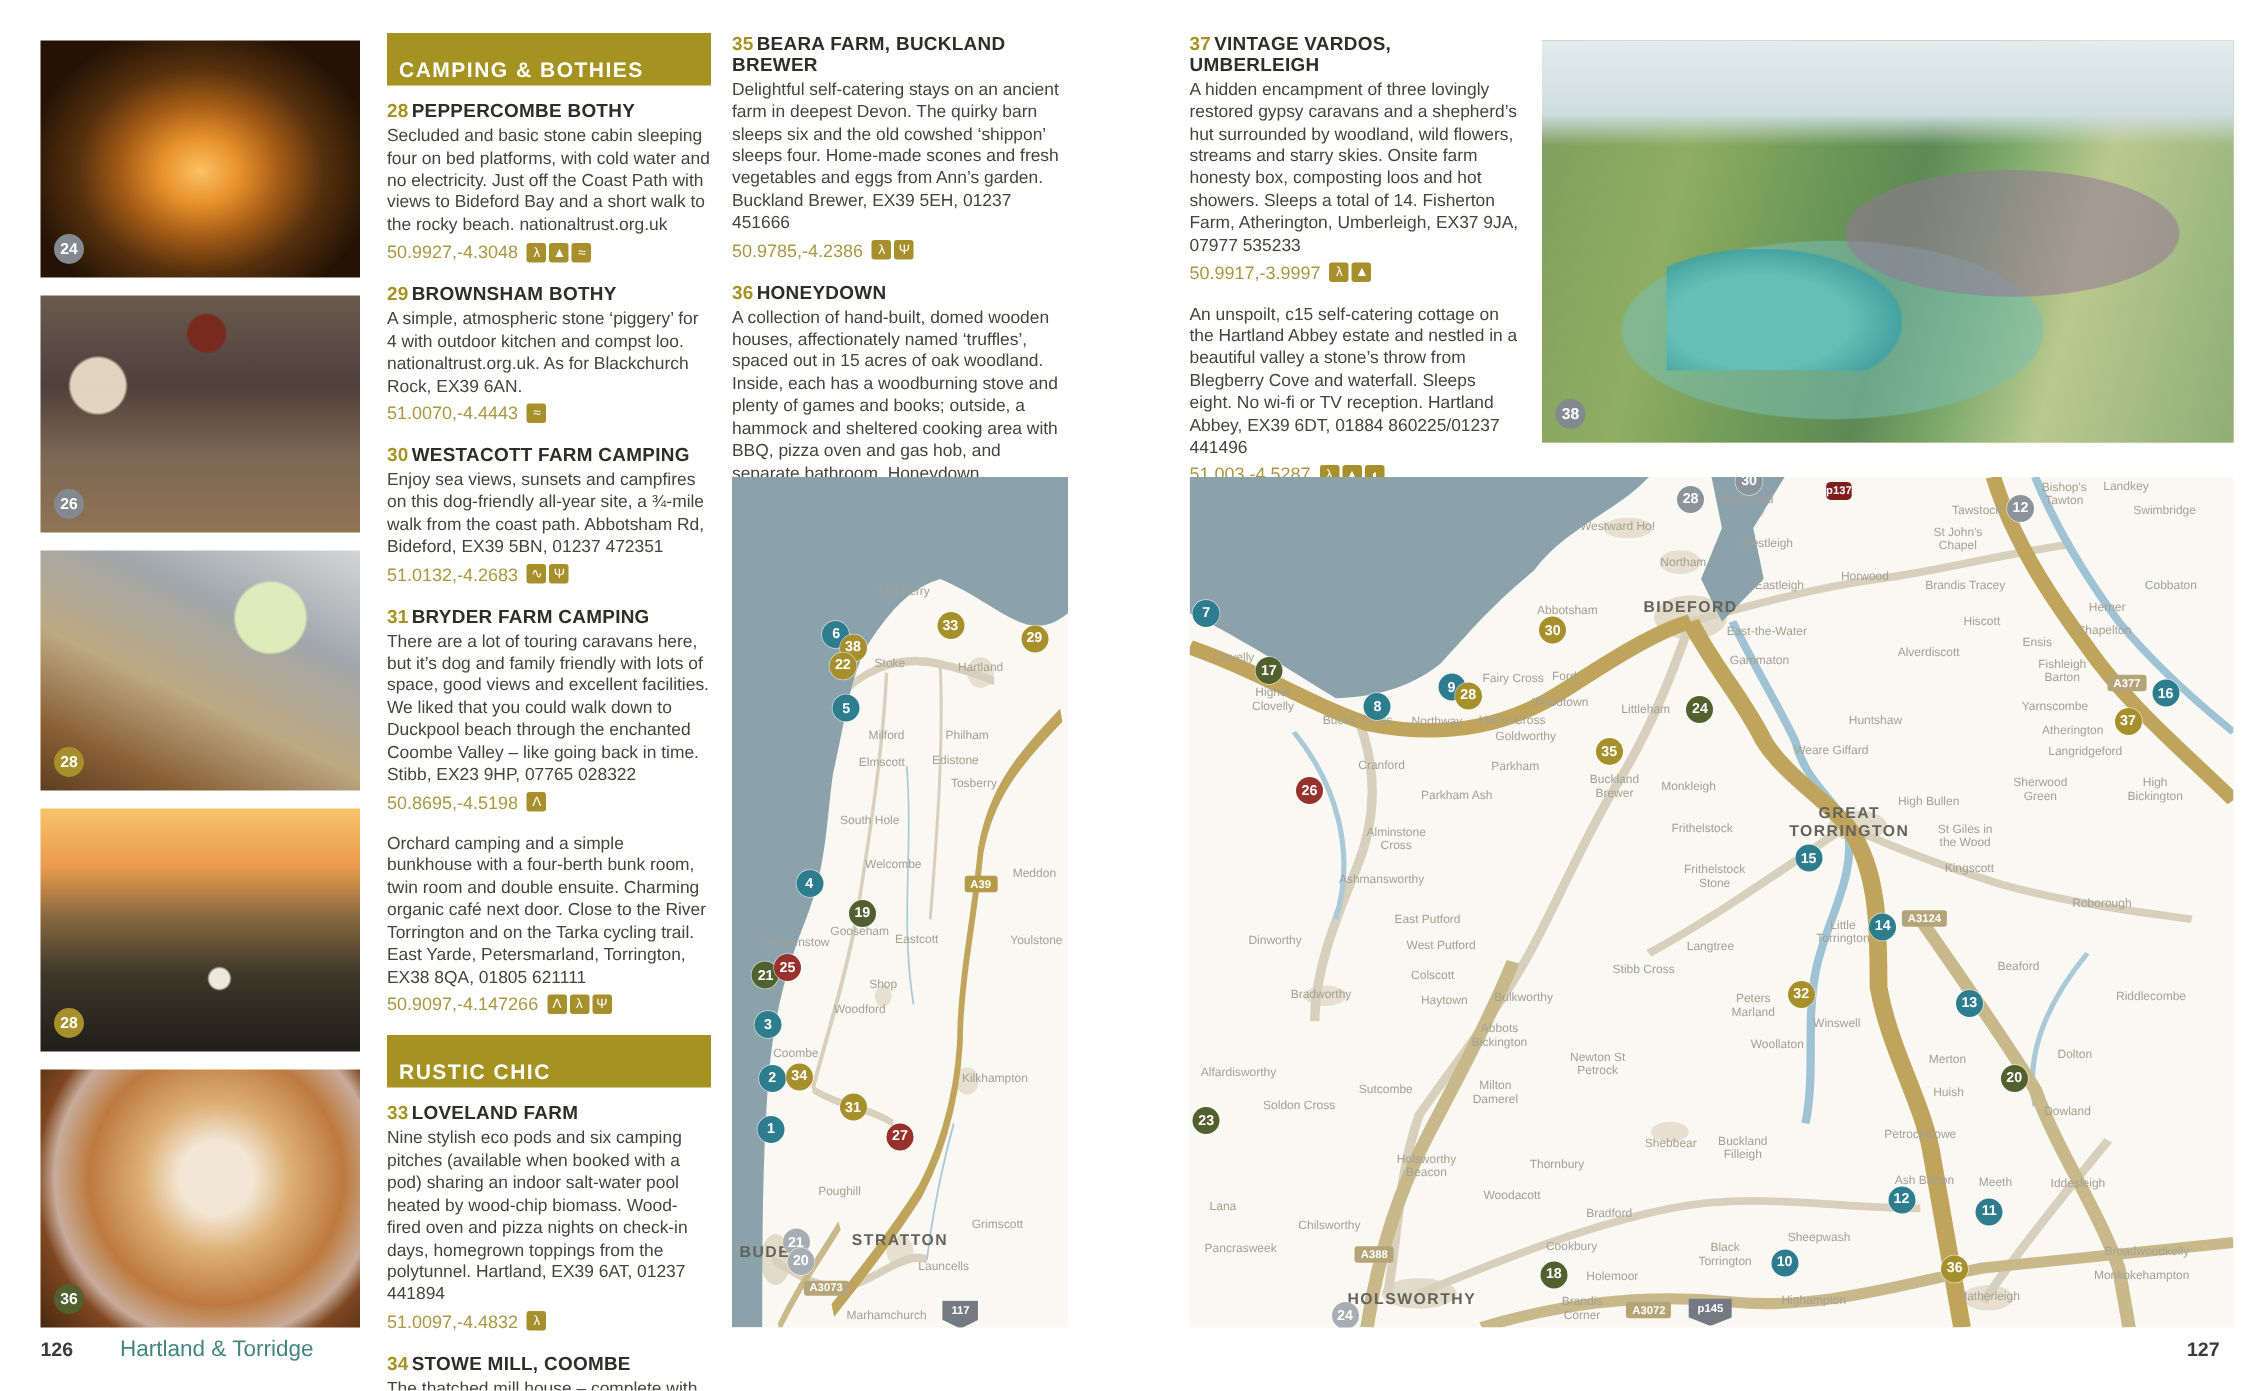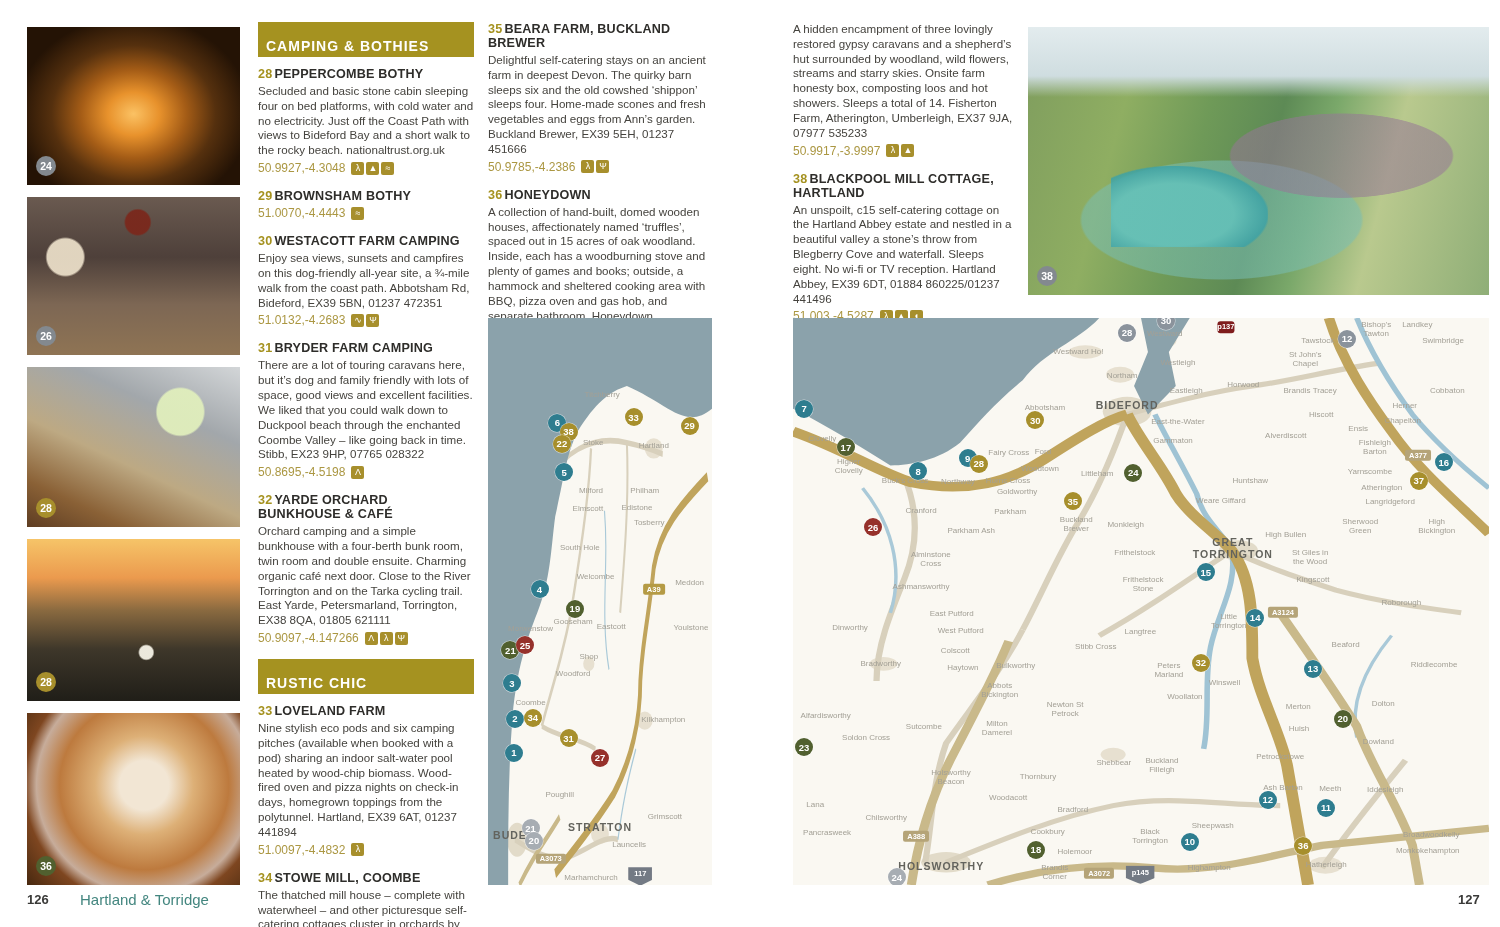--- a/index.html
+++ b/index.html
@@ -115,20 +115,21 @@
           <span class="gicon">λ</span>
           <span class="gicon">▲</span>
           <span class="gicon">≈</span>
         </span>
       </div>
     </div>
     <div class="entry">
       <div class="entry-title">
         <span class="num">29</span><span>BROWNSHAM BOTHY</span>
       </div>
+      <div class="entry-body">A simple, atmospheric stone ‘piggery’ for 4 with outdoor kitchen and compst loo. nationaltrust.org.uk. As for Blackchurch Rock, EX39 6AN.</div>
       <div class="entry-coords">
         <span>51.0070,-4.4443</span>
         <span class="icon-strip">
           <span class="gicon">≈</span>
         </span>
       </div>
     </div>
     <div class="entry">
       <div class="entry-title">
         <span class="num">30</span><span>WESTACOTT FARM CAMPING</span>
@@ -148,23 +149,20 @@
       </div>
       <div class="entry-body">There are a lot of touring caravans here, but it’s dog and family friendly with lots of space, good views and excellent facilities. We liked that you could walk down to Duckpool beach through the enchanted Coombe Valley – like going back in time. Stibb, EX23 9HP, 07765 028322</div>
       <div class="entry-coords">
         <span>50.8695,-4.5198</span>
         <span class="icon-strip">
           <span class="gicon">Λ</span>
         </span>
       </div>
     </div>
     <div class="entry">
-      <div class="entry-title">
-        <span class="num">32</span><span>YARDE ORCHARD BUNKHOUSE &amp; CAFÉ</span>
-      </div>
       <div class="entry-body">Orchard camping and a simple bunkhouse with a four-berth bunk room, twin room and double ensuite. Charming organic café next door. Close to the River Torrington and on the Tarka cycling trail. East Yarde, Petersmarland, Torrington, EX38 8QA, 01805 621111</div>
       <div class="entry-coords">
         <span>50.9097,-4.147266</span>
         <span class="icon-strip">
           <span class="gicon">Λ</span>
           <span class="gicon">λ</span>
           <span class="gicon">Ψ</span>
         </span>
       </div>
     </div>
@@ -216,33 +214,33 @@
           <span class="gicon">λ</span>
           <span class="gicon">▲</span>
         </span>
       </div>
     </div>
   </div>
 
 <div class="col col-4">
 
 <div class="entry">
+      <div class="entry-title">
+        <span class="num">37</span><span>VINTAGE VARDOS, UMBERLEIGH</span>
+      </div>
       <div class="entry-body">A hidden encampment of three lovingly restored gypsy caravans and a shepherd’s hut surrounded by woodland, wild flowers, streams and starry skies. Onsite farm honesty box, composting loos and hot showers. Sleeps a total of 14. Fisherton Farm, Atherington, Umberleigh, EX37 9JA, 07977 535233</div>
       <div class="entry-coords">
         <span>50.9917,-3.9997</span>
         <span class="icon-strip">
           <span class="gicon">λ</span>
           <span class="gicon">▲</span>
         </span>
       </div>
     </div>
     <div class="entry">
-      <div class="entry-title">
-        <span class="num">38</span><span>BLACKPOOL MILL COTTAGE, HARTLAND</span>
-      </div>
       <div class="entry-body">An unspoilt, c15 self-catering cottage on the Hartland Abbey estate and nestled in a beautiful valley a stone’s throw from Blegberry Cove and waterfall. Sleeps eight. No wi-fi or TV reception. Hartland Abbey, EX39 6DT, 01884 860225/01237 441496</div>
       <div class="entry-coords">
         <span>51.003,-4.5287</span>
         <span class="icon-strip">
           <span class="gicon">λ</span>
           <span class="gicon">▲</span>
           <span class="gicon">◖</span>
         </span>
       </div>
     </div>

